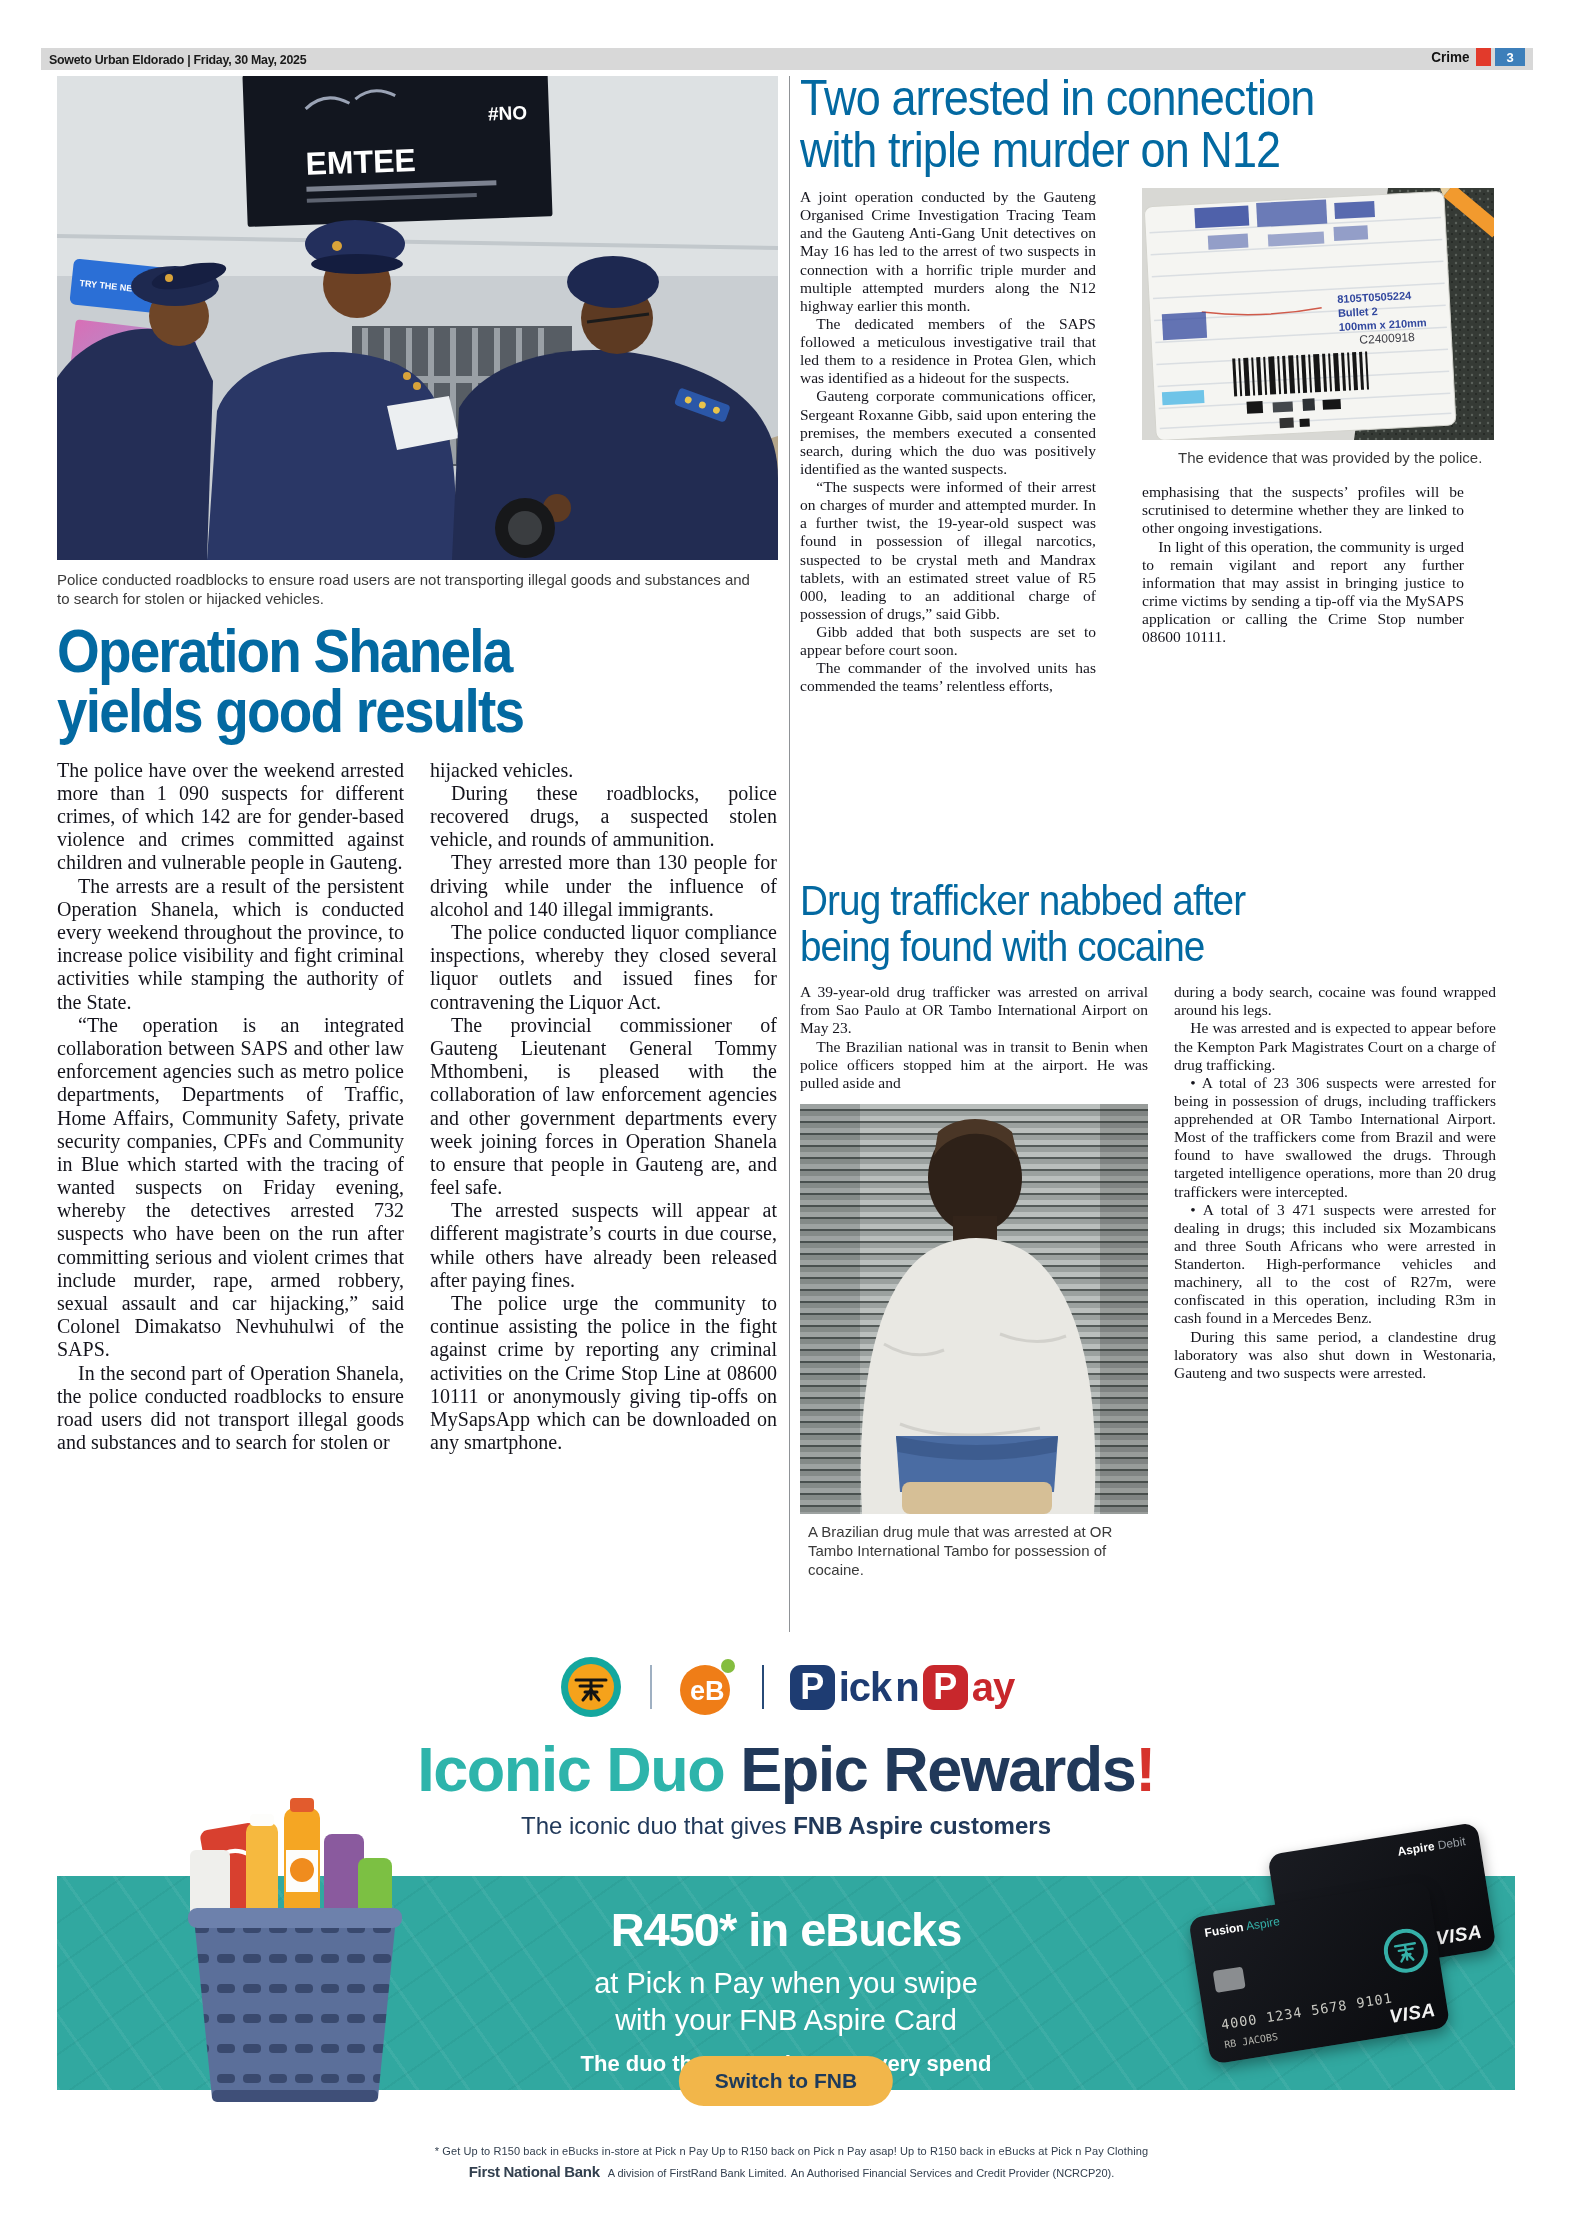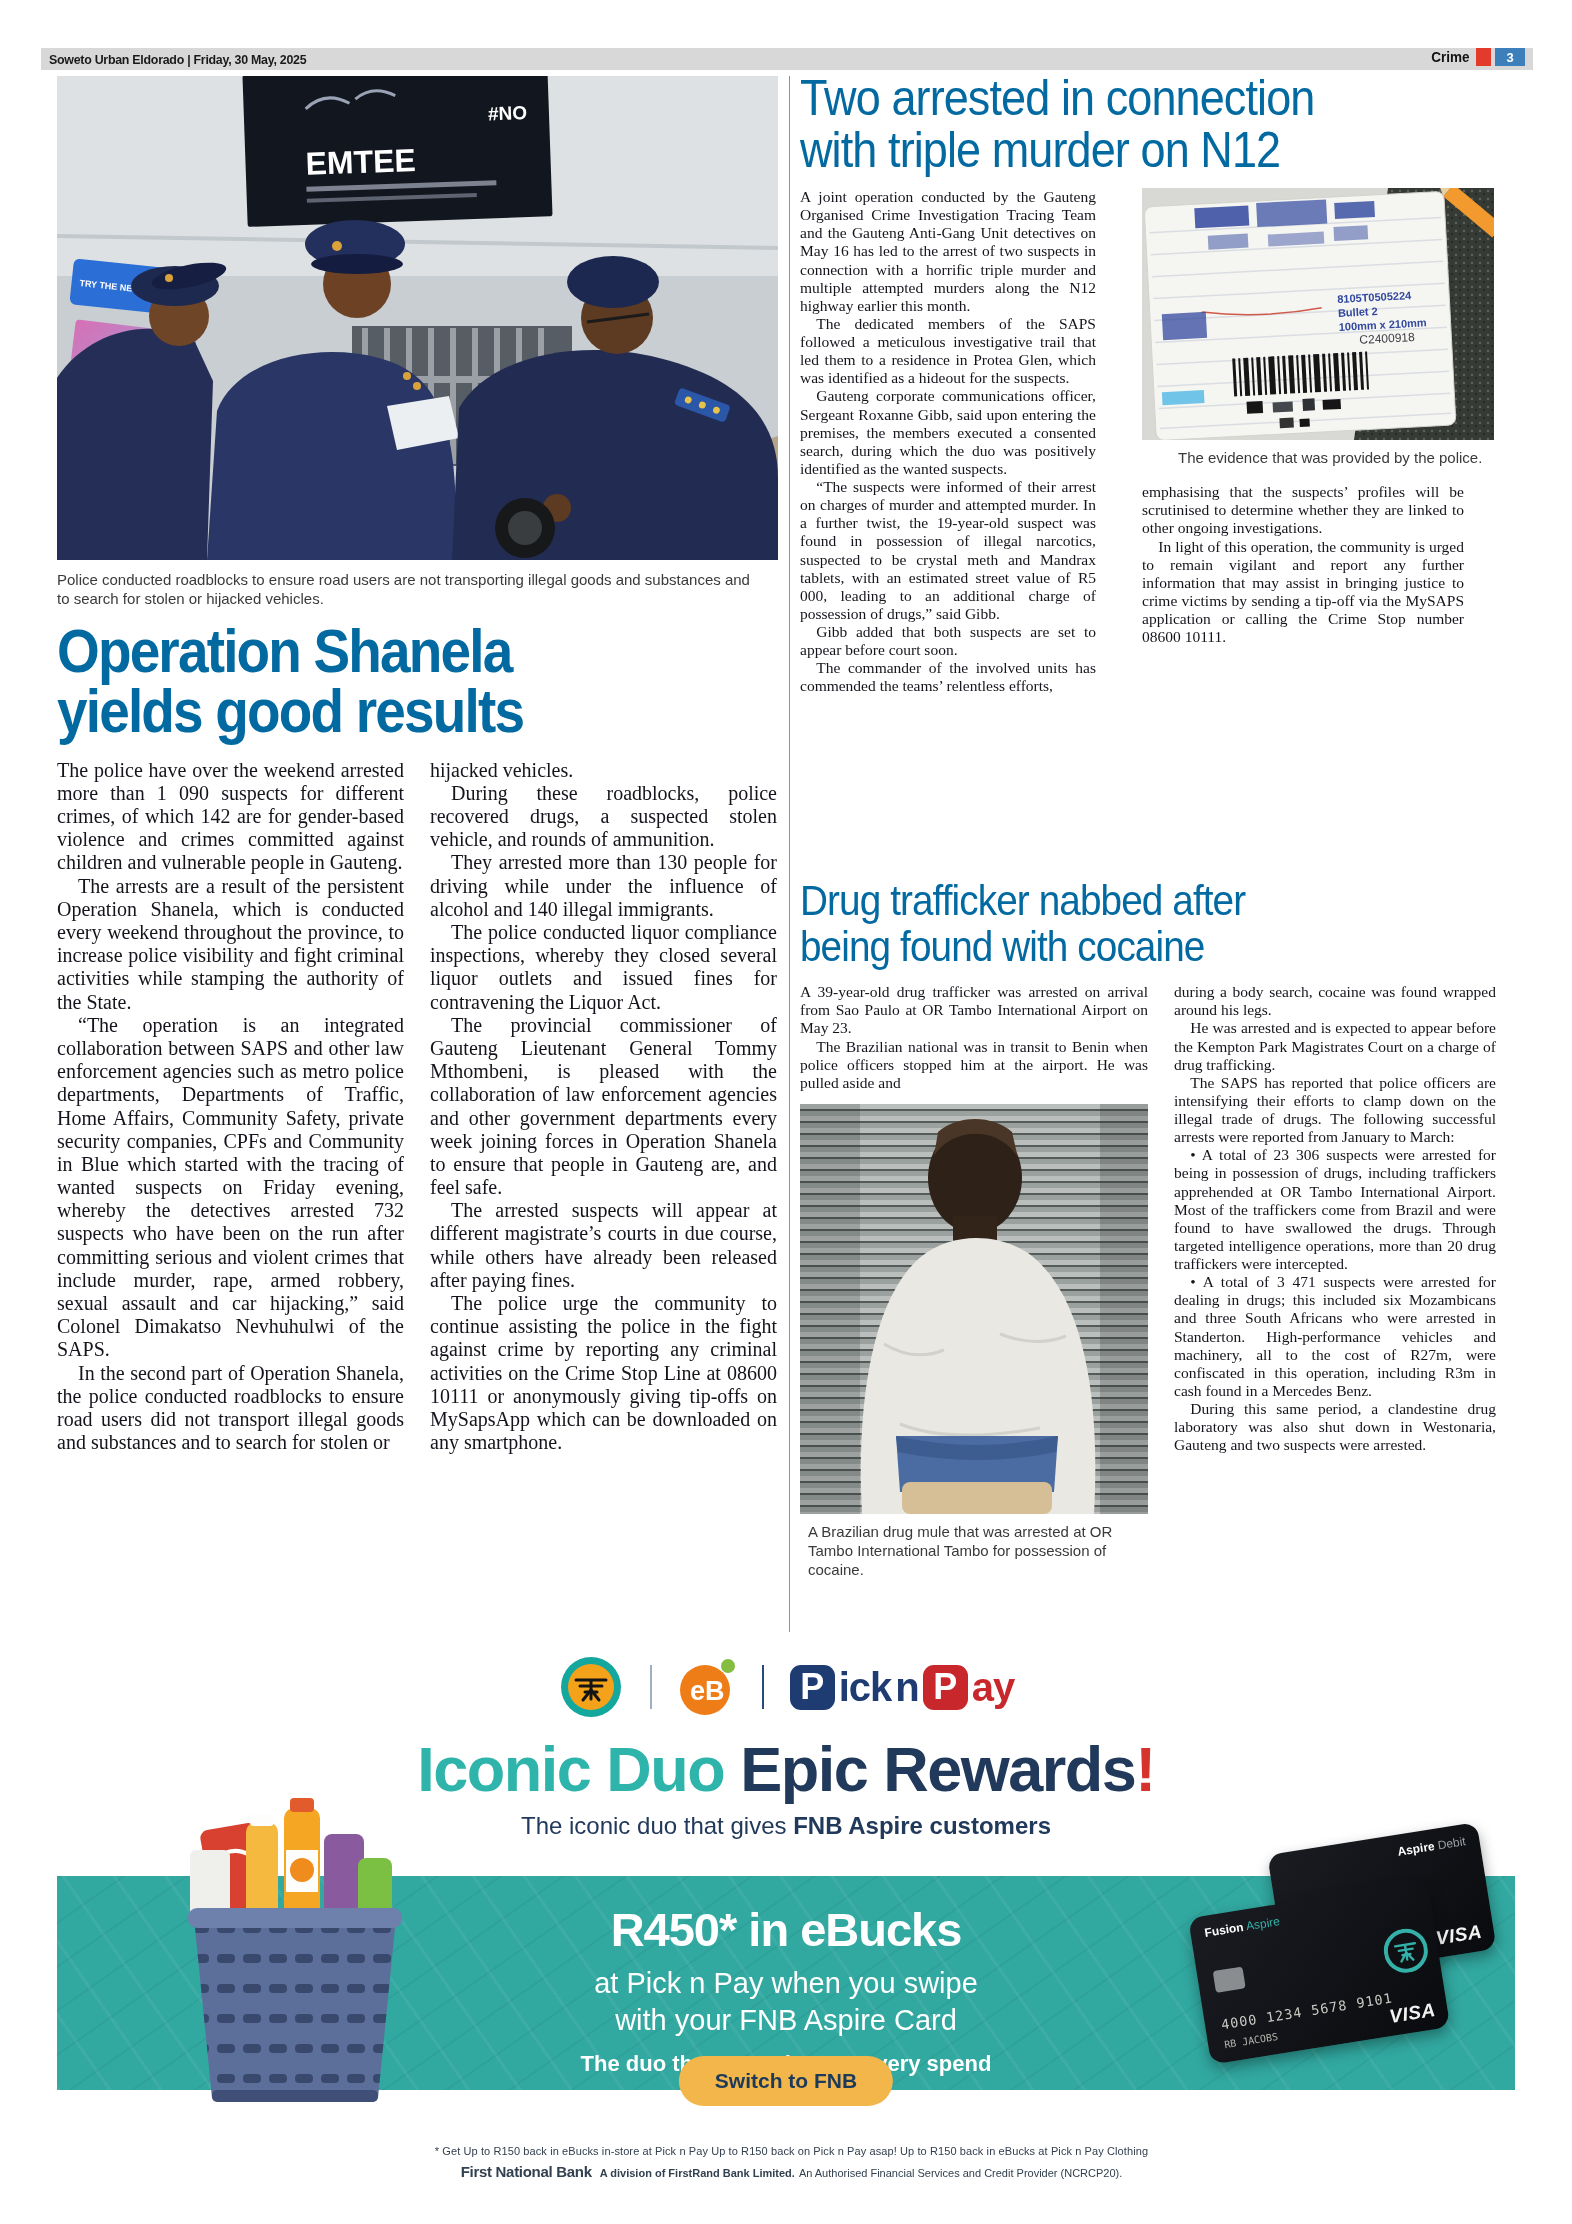--- a/index.html
+++ b/index.html
@@ -94,21 +94,21 @@
   .chip{position:absolute;left:16px;top:56px;width:30px;height:22px;border-radius:4px;background:#8a8d90;}
   .cnum{position:absolute;left:16px;bottom:30px;font-family:"DejaVu Sans Mono",monospace;font-size:13.5px;
         color:#c9c9c2;letter-spacing:1px;}
   .choldr{position:absolute;left:16px;bottom:12px;font-family:"DejaVu Sans Mono",monospace;font-size:10px;color:#b5b5ae;}
   .visa{position:absolute;right:12px;bottom:8px;font-size:19px;font-weight:700;font-style:italic;letter-spacing:.5px;color:#f2f2f2;}
   .fnb-chip-logo{position:absolute;right:10px;top:44px;}
   .disc{position:absolute;left:11px;right:0;bottom:14px;text-align:center;color:#33404f;}
   .disc .line1{font-size:11px;letter-spacing:.1px;}
   .disc .line2{margin-top:6px;font-size:11px;}
   .disc .fnbname{font-size:15px;font-weight:700;letter-spacing:-.3px;margin-right:8px;}
-  .disc .division{font-weight:700;margin-right:4px;}
+  .disc .division{font-weight:400;margin-right:4px;}
 </style>
 </head>
 <body>
 
 <div class="sheet">
 
   <div class="header-bar">
     <span class="issue">Soweto Urban Eldorado | Friday, 30 May, 2025</span>
     <span class="hright">
       <span class="section">Crime</span>
@@ -371,21 +371,20 @@
               <path d="M96,332 q80,18 162,0 l-2,16 q-78,16 -158,0 Z" fill="#3d5c8f"></path>
               <rect x="102" y="378" width="150" height="32" rx="8" fill="#d6bf96"></rect>
             </svg>
           </div>
           <div class="caption a3-cap">A Brazilian drug mule that was arrested at OR Tambo International Tambo for possession of cocaine.</div>
         </div>
         <div>
 
         <p>during a body search, cocaine was found wrapped around his legs.</p>
             <p>He was arrested and is expected to appear before the Kempton Park Magistrates Court on a charge of drug trafficking.</p>
-            <p>The SAPS has reported that police officers are intensifying their efforts to clamp down on the illegal trade of drugs. The following successful arrests were reported from January to March:</p>
             <p>• A total of 23 306 suspects were arrested for being in possession of drugs, including traffickers apprehended at OR Tambo International Airport. Most of the traffickers come from Brazil and were found to have swallowed the drugs. Through targeted intelligence operations, more than 20 drug traffickers were intercepted.</p>
             <p>• A total of 3 471 suspects were arrested for dealing in drugs; this included six Mozambicans and three South Africans who were arrested in Standerton. High-performance vehicles and machinery, all to the cost of R27m, were confiscated in this operation, including R3m in cash found in a Mercedes Benz.</p>
             <p>During this same period, a clandestine drug laboratory was also shut down in Westonaria, Gauteng and two suspects were arrested.</p>
           </div>
       </div>
     </div>
   </div>
 
   <div class="ad">
 

